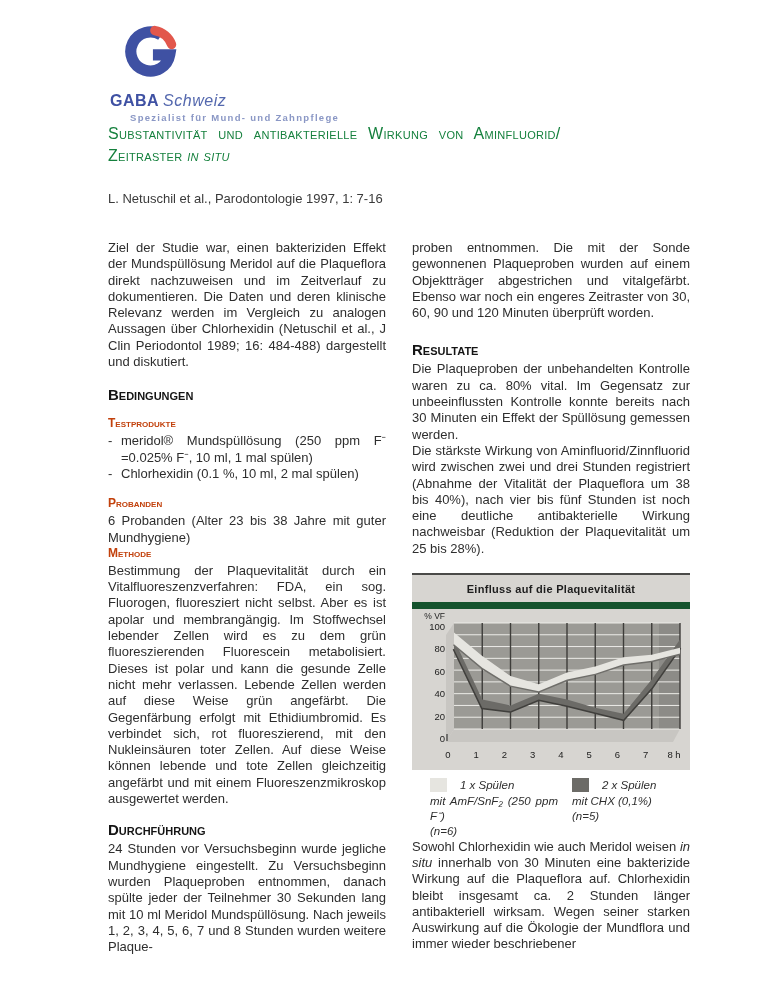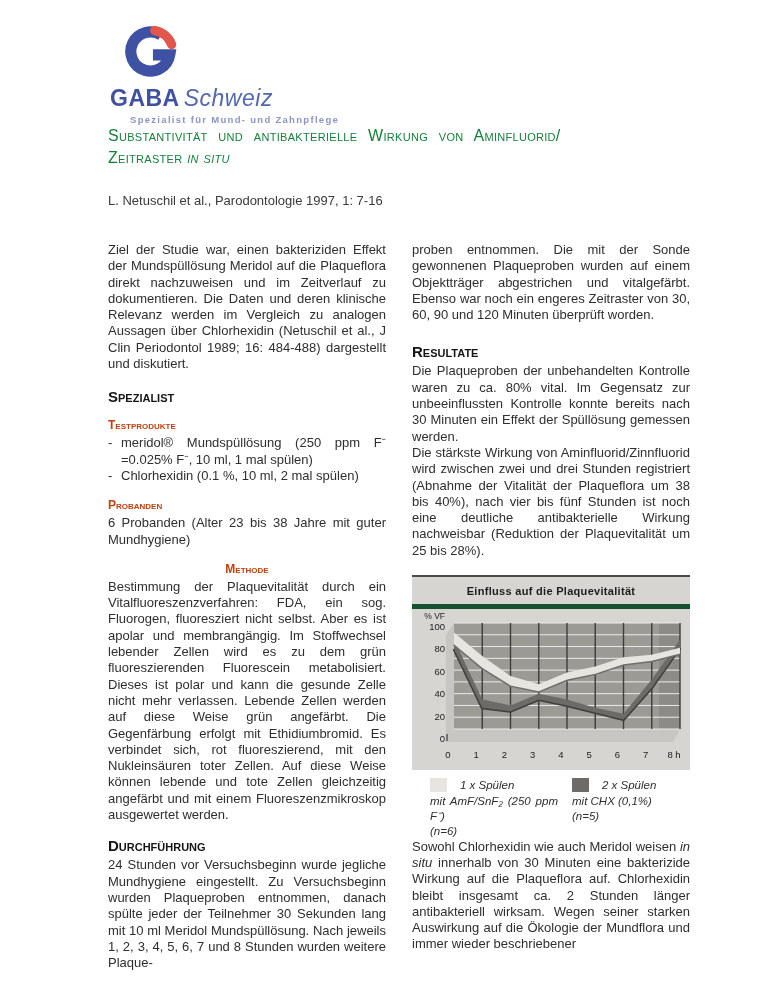--- a/index.html
+++ b/index.html
@@ -3,21 +3,21 @@
 <meta charset="utf-8">
 <style>
   html,body{margin:0;padding:0;background:#ffffff;}
   body{width:768px;height:994px;font-family:"Liberation Sans",sans-serif;color:#2b2b2b;}
   .page{position:relative;width:768px;height:994px;overflow:hidden;background:#fff;}
   .content{padding:24px 78px 0 108px;}
 
   
   .logo{margin-left:2px;}
   .logo-mark{margin-left:14px;height:56px;width:56px;}
-  .brandline{margin-top:1px;font-size:23px;letter-spacing:.5px;}
+  .brandline{margin-top:8px;font-size:16px;letter-spacing:.5px;}
   .brand{font-weight:bold;color:#3f51a3;}
   .brand-suffix{color:#5468ae;font-style:italic;font-weight:400;margin-left:4px;}
   .tagline{margin-top:2px;font-size:9.5px;font-weight:600;letter-spacing:1.3px;color:#8a97c5;margin-left:20px;}
 
   
   .title{font-weight:normal;color:#15803d;font-variant:small-caps;font-size:16px;line-height:22px;}
   .title-l1{white-space:nowrap;word-spacing:6px;letter-spacing:.3px;}
   .title-l2{letter-spacing:.3px;}
   .citation{margin-top:24px;font-size:13px;color:#3a3a3a;}
 
@@ -28,21 +28,21 @@
   h2.sec{font-variant:small-caps;font-size:15px;line-height:18px;font-weight:bold;color:#141414;margin:14px 0 12px 0;text-align:left;}
   h3.sub{font-variant:small-caps;font-size:12px;line-height:15px;font-weight:bold;color:#c2410c;margin:12px 0 2px 0;text-align:left;}
   h2.tight{margin-bottom:2px;}
   .li{display:flex;}
   .li .marker{width:13px;flex:0 0 13px;}
   .li .li-text{flex:1;text-align:justify;}
   .em{font-style:italic;}
 
   
   .chartbox{margin-top:16px;background:#d7d5d1;border-top:2px solid #4a4a48;width:278px;}
-  .chart-titlebar{padding:6px 0 5px 0;border-bottom:5px solid #14532d;text-align:center;font-size:11px;font-weight:bold;color:#1d1d1d;letter-spacing:.3px;font-style:normal;}
+  .chart-titlebar{padding:6px 0 5px 0;border-bottom:7px solid #14532d;text-align:center;font-size:11px;font-weight:bold;color:#1d1d1d;letter-spacing:.3px;font-style:normal;}
   .chart-svg-wrap{padding:4px 2px 2px 2px;}
   svg text{font-family:"Liberation Sans",sans-serif;}
 
   
   .legend{display:flex;gap:14px;padding:8px 0 0 18px;font-size:11.5px;font-style:italic;color:#2e2e2e;line-height:15px;}
   .legend-item{min-width:118px;}
   .legend-item.first{width:158px;}
   .lrow{display:flex;margin-bottom:1px;}
   .swatch{display:inline-block;width:17px;height:14px;margin-right:13px;}
   .fazit-wrap h2.sec{margin-top:12px;}
@@ -69,36 +69,36 @@
       <div class="title-l2"><span>Zeitraster </span><span class="em">in situ</span></div>
     </div>
 
     <div class="citation">L. Netuschil et al., Parodontologie 1997, 1: 7-16</div>
 
     <div class="cols">
 
       <div class="col">
         <p>Ziel der Studie war, einen bakteriziden Effekt der Mundspüllösung Meridol auf die Plaqueflora direkt nachzuweisen und im Zeitverlauf zu dokumentieren. Die Daten und deren klinische Relevanz werden im Vergleich zu analogen Aussagen über Chlorhexidin (Netuschil et al., J Clin Periodontol 1989; 16: 484-488) dargestellt und diskutiert.</p>
 
-        <h2 class="sec" style="margin-top:16px;">Spezialist</h2>
+        <h2 class="sec" style="margin-top:16px;">Bedingungen</h2>
 
         <h3 class="sub">Testprodukte</h3>
         <div class="li">
           <span class="marker">-</span>
           <span class="li-text">meridol® Mundspüllösung (250 ppm F⁻ =0.025% F⁻, 10 ml, 1 mal spülen)</span>
         </div>
         <div class="li">
           <span class="marker">-</span>
           <span class="li-text">Chlorhexidin (0.1 %, 10 ml, 2 mal spülen)</span>
         </div>
 
         <h3 class="sub" style="margin-top:14px;">Probanden</h3>
         <p>6 Probanden (Alter 23 bis 38 Jahre mit guter Mundhygiene)</p>
 
-        <h3 class="sub" style="margin-top:14px;text-align:center;">Methode</h3>
+        <h3 class="sub" style="margin-top:0;">Methode</h3>
         <p>Bestimmung der Plaquevitalität durch ein Vitalfluoreszenzverfahren: FDA, ein sog. Fluorogen, fluoresziert nicht selbst. Aber es ist apolar und membrangängig. Im Stoffwechsel lebender Zellen wird es zu dem grün fluoreszierenden Fluorescein metabolisiert. Dieses ist polar und kann die gesunde Zelle nicht mehr verlassen. Lebende Zellen werden auf diese Weise grün angefärbt. Die Gegenfärbung erfolgt mit Ethidiumbromid. Es verbindet sich, rot fluoreszierend, mit den Nukleinsäuren toter Zellen. Auf diese Weise können lebende und tote Zellen gleichzeitig angefärbt und mit einem Fluoreszenzmikroskop ausgewertet werden.</p>
 
         <h2 class="sec tight">Durchführung</h2>
         <p>24 Stunden vor Versuchsbeginn wurde jegliche Mundhygiene eingestellt. Zu Versuchsbeginn wurden Plaqueproben entnommen, danach spülte jeder der Teilnehmer 30 Sekunden lang mit 10 ml Meridol Mundspüllösung. Nach jeweils 1, 2, 3, 4, 5, 6, 7 und 8 Stunden wurden weitere Plaque-</p>
       </div>
 
       <div class="col">
         <p>proben entnommen. Die mit der Sonde gewonnenen Plaqueproben wurden auf einem Objektträger abgestrichen und vitalgefärbt. Ebenso war noch ein engeres Zeitraster von 30, 60, 90 und 120 Minuten überprüft worden.</p>
 
         <h2 class="sec tight" style="margin-top:20px;">Resultate</h2>

